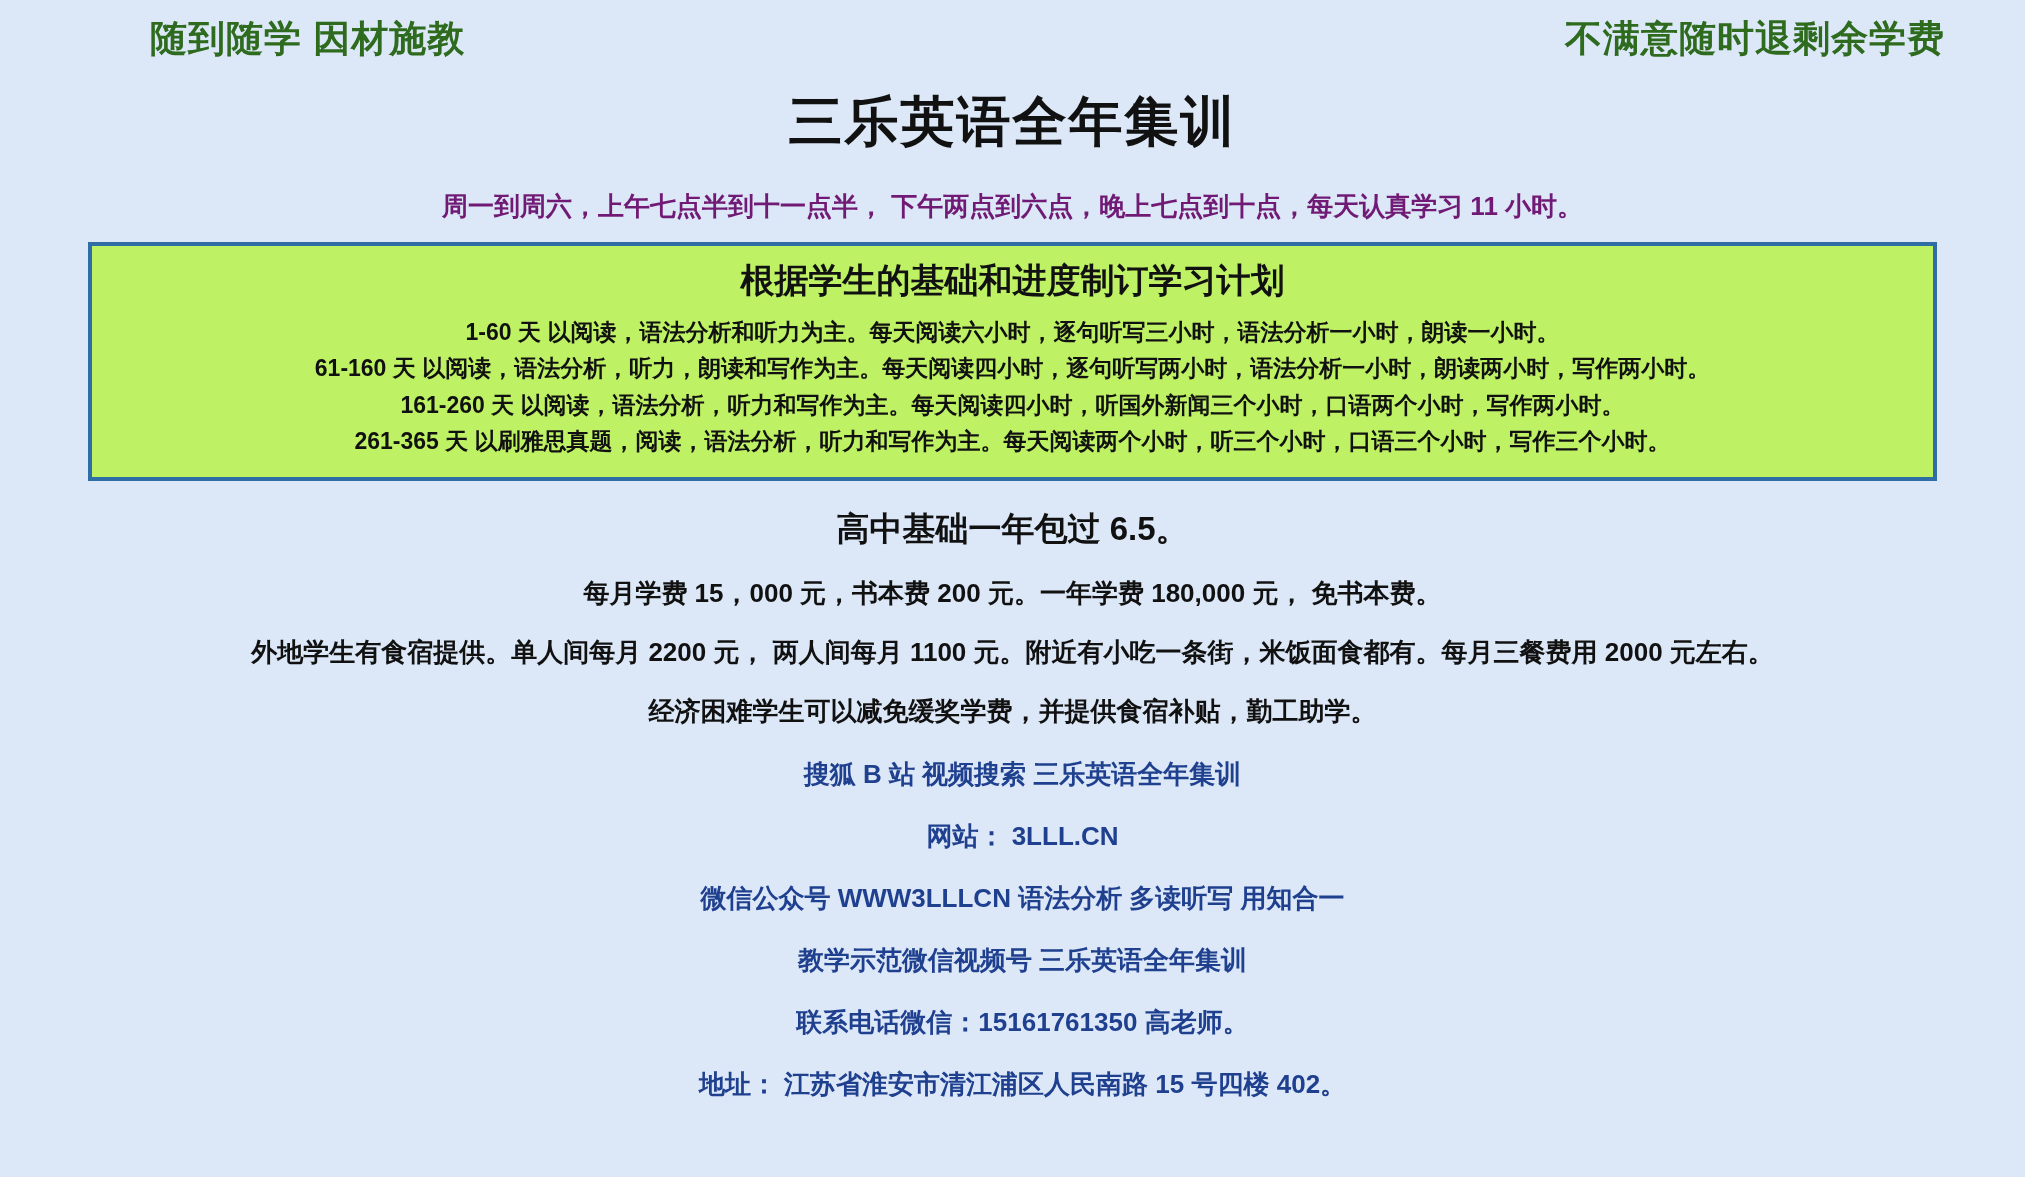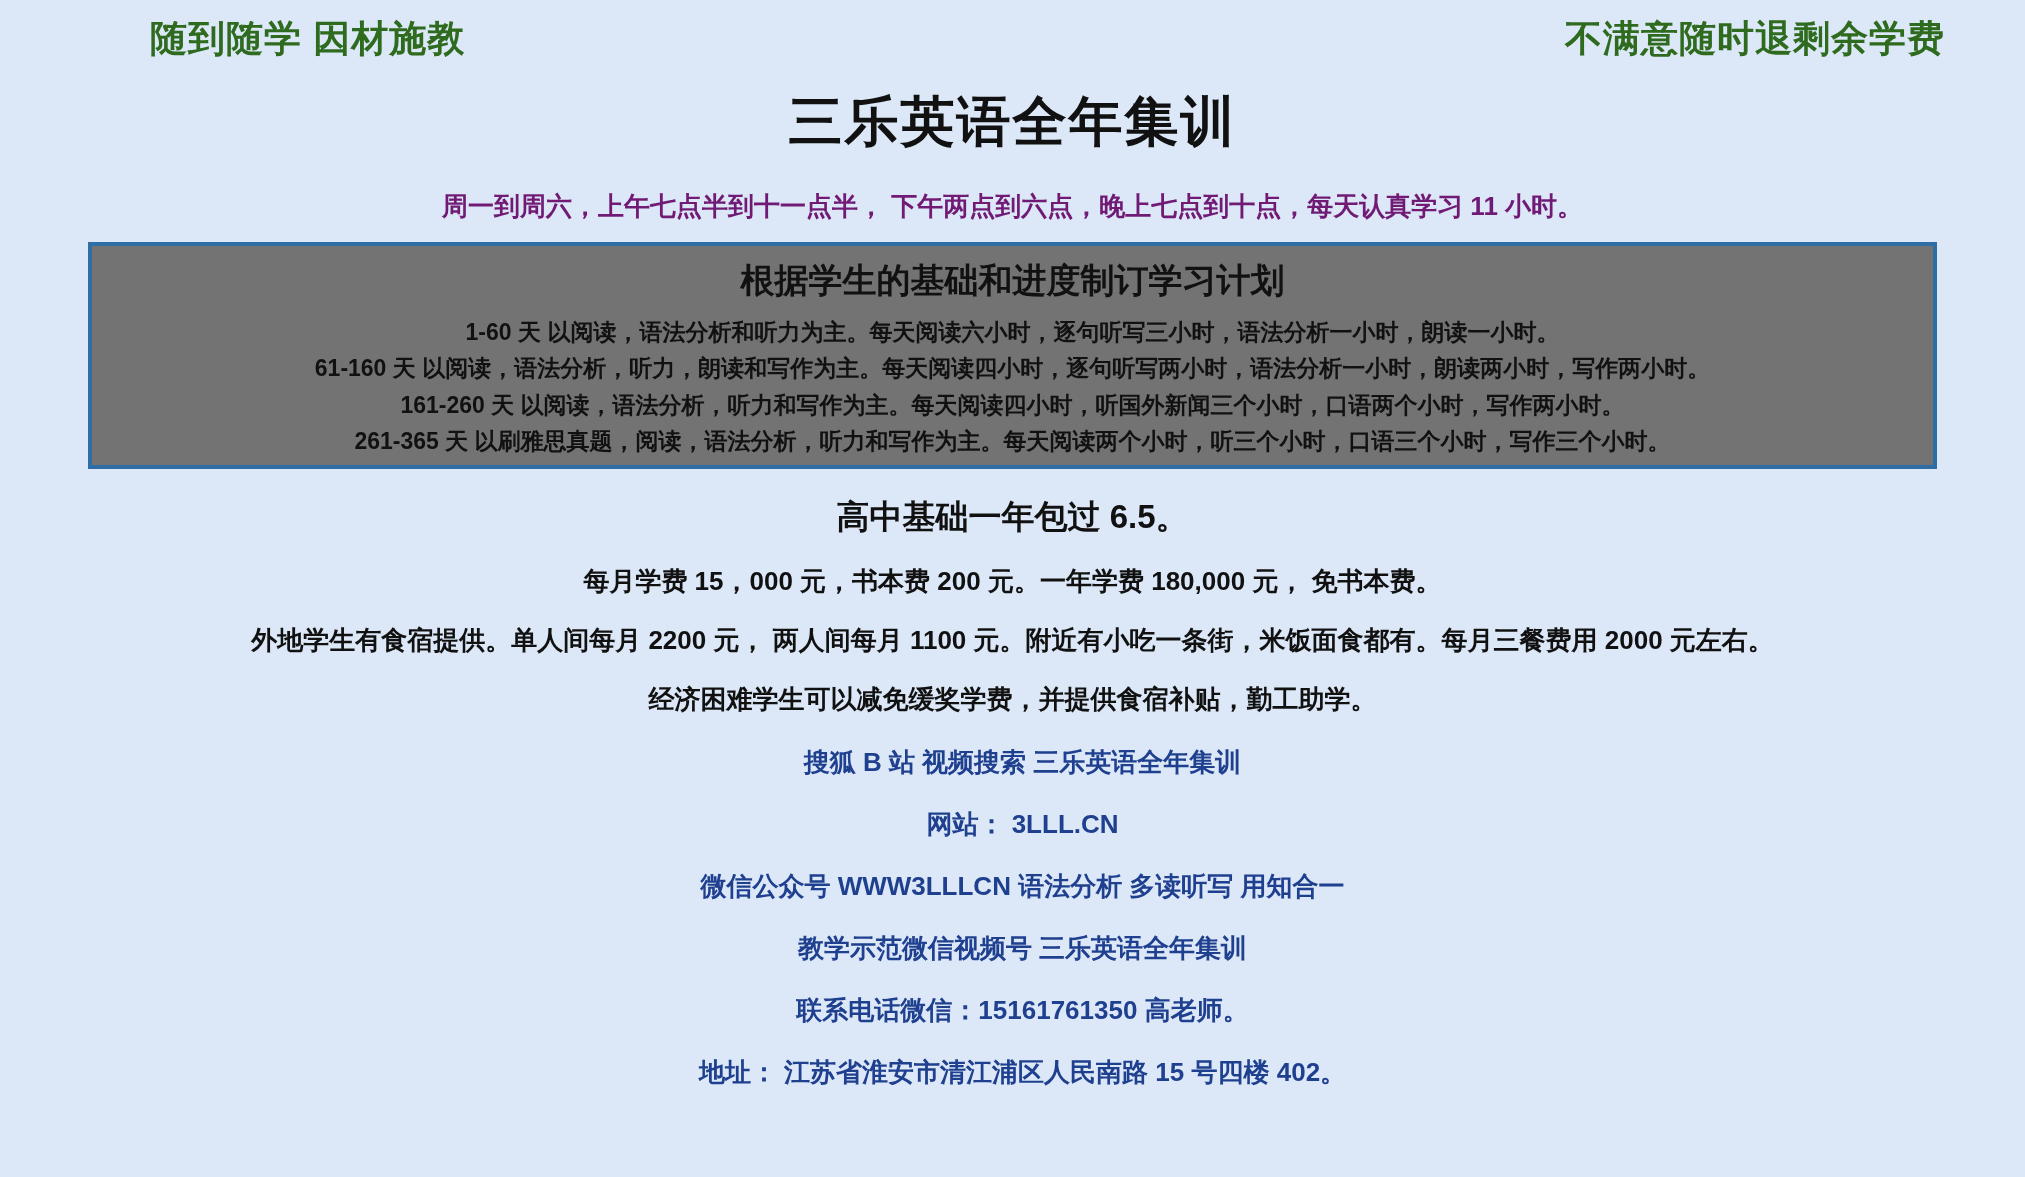--- a/index.html
+++ b/index.html
@@ -56,22 +56,22 @@
     font-size: 26px;
     color: #701a75;
     margin-top: 30px;
     font-weight: 600;
   }
 
   
   .plan-box {
     margin: 18px 88px 0 88px;
     border: 4px solid #2f6ea5;
-    background: #737373;
-    padding: 12px 18px 6px 18px;
+    background: #bef264;
+    padding: 12px 18px 18px 18px;
     box-sizing: border-box;
   }
   .plan-title {
     text-align: center;
     font-size: 34px;
     font-weight: bold;
     color: #111;
     margin-bottom: 10px;
   }
   .plan-line {

